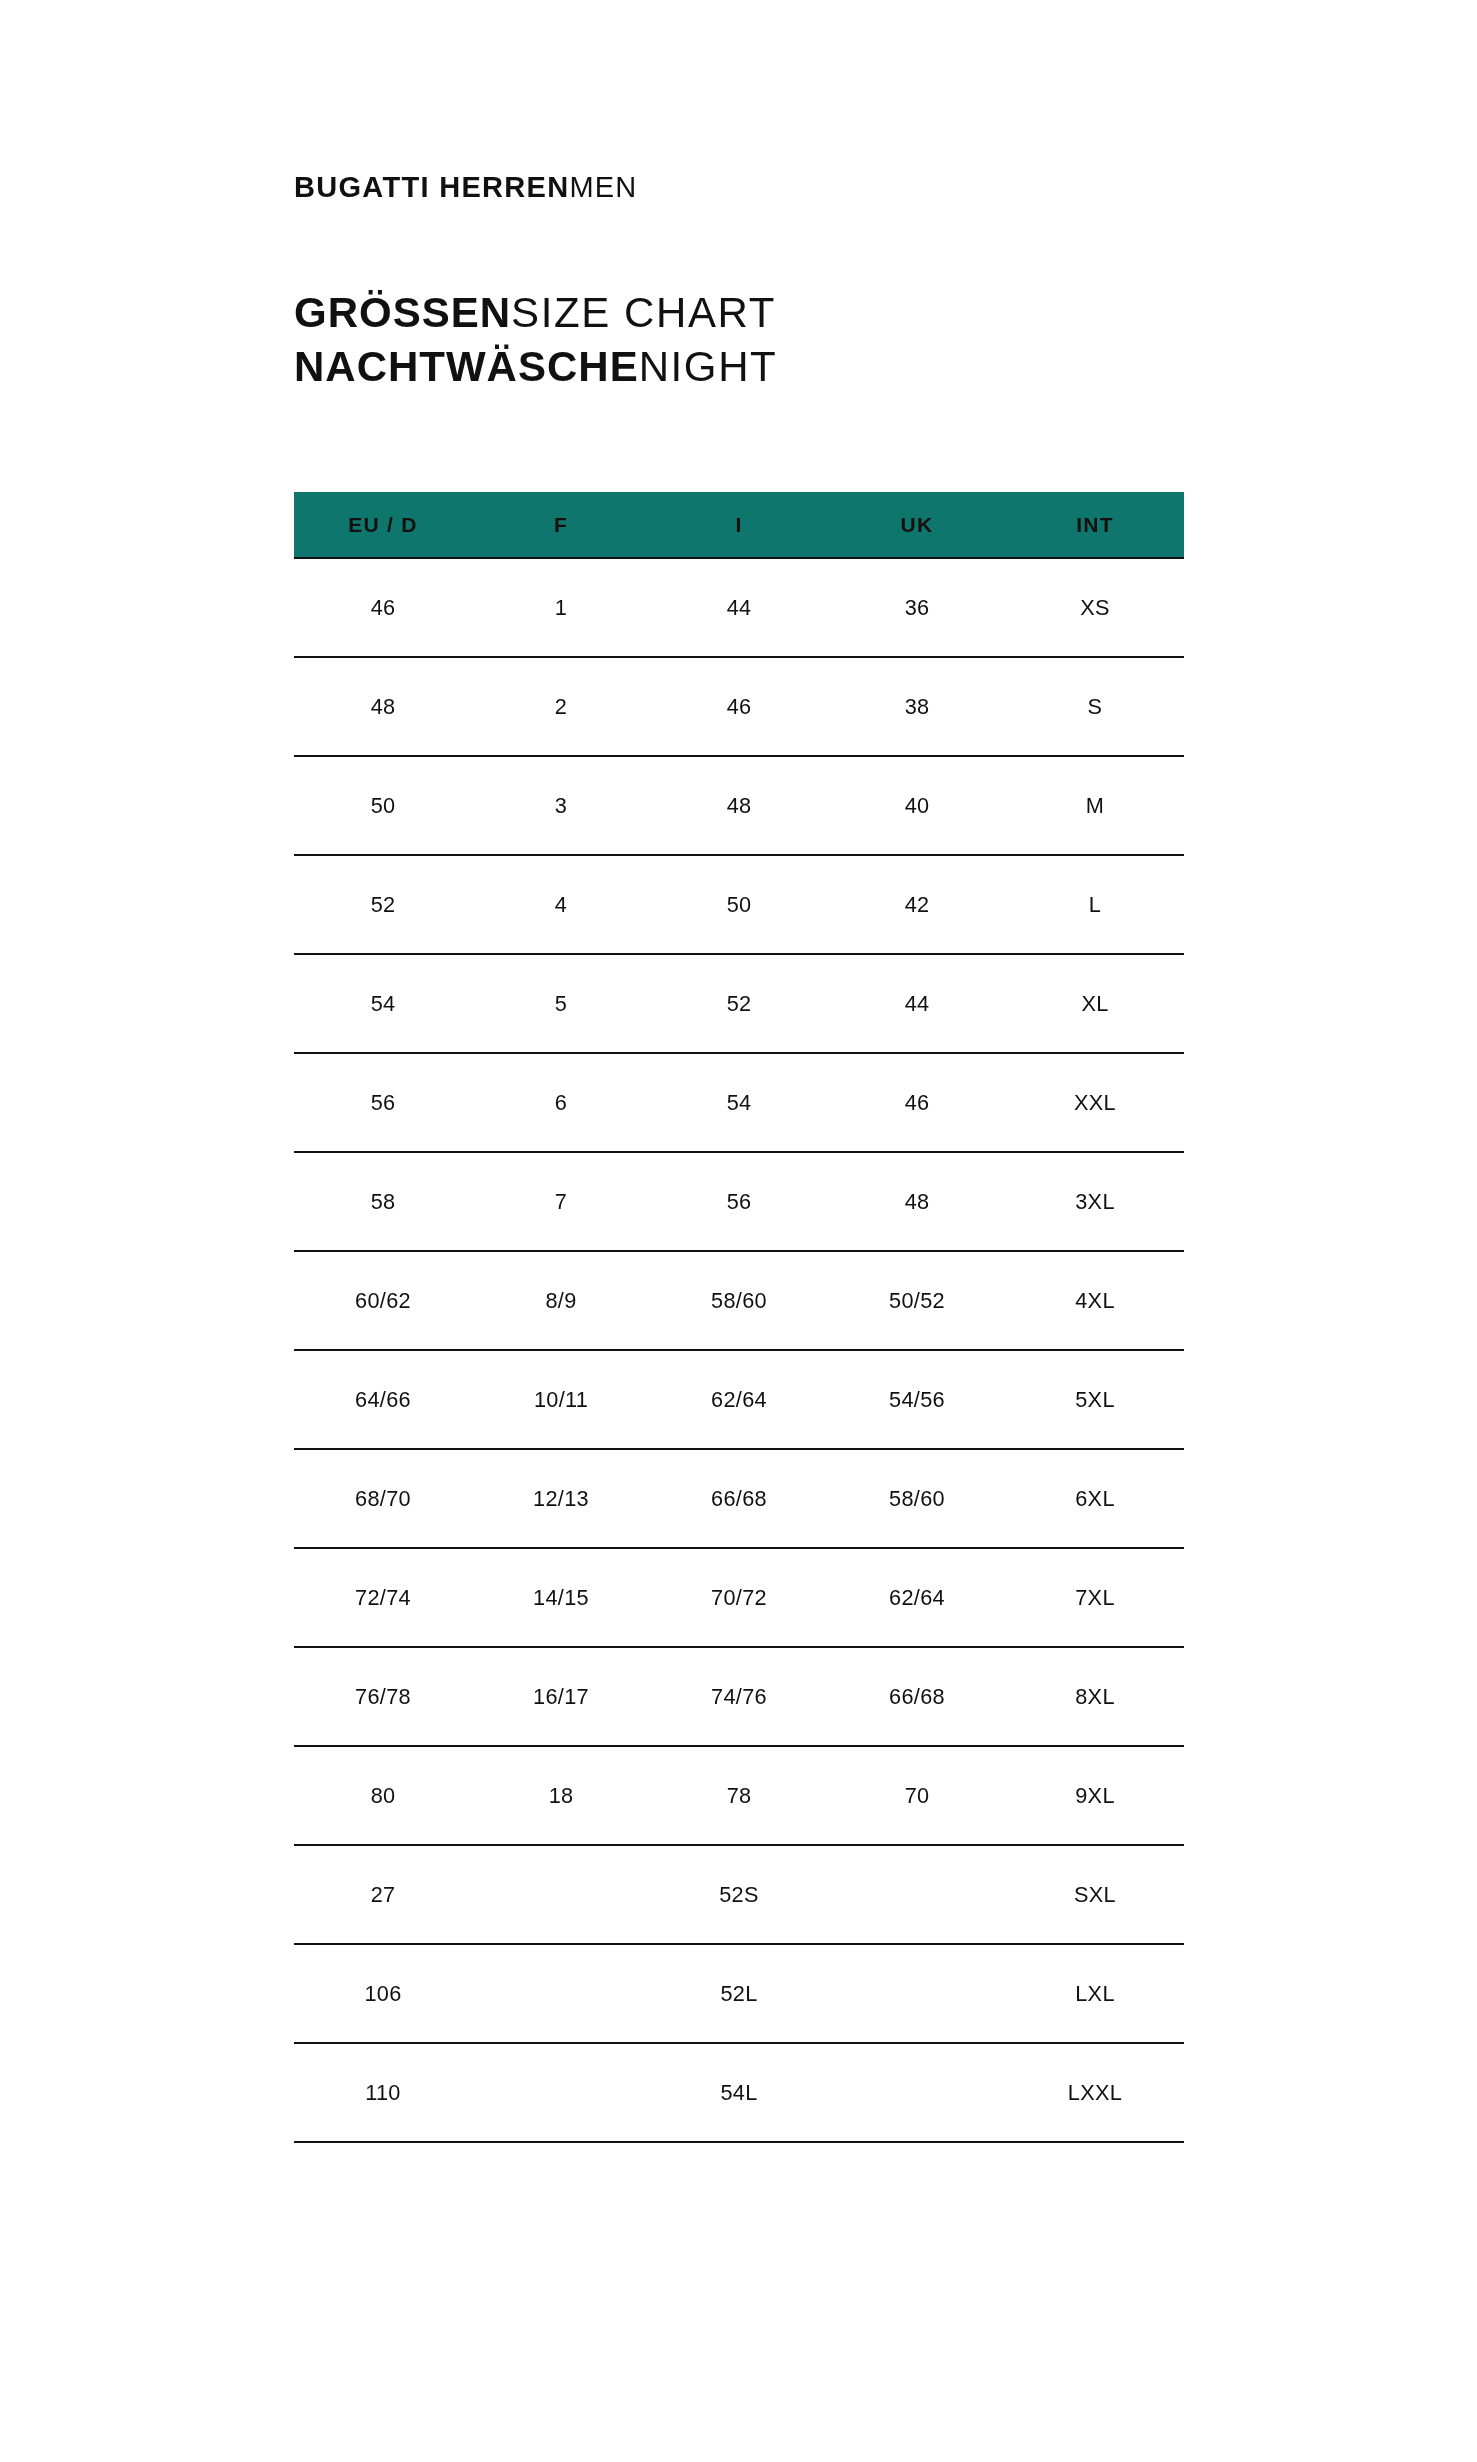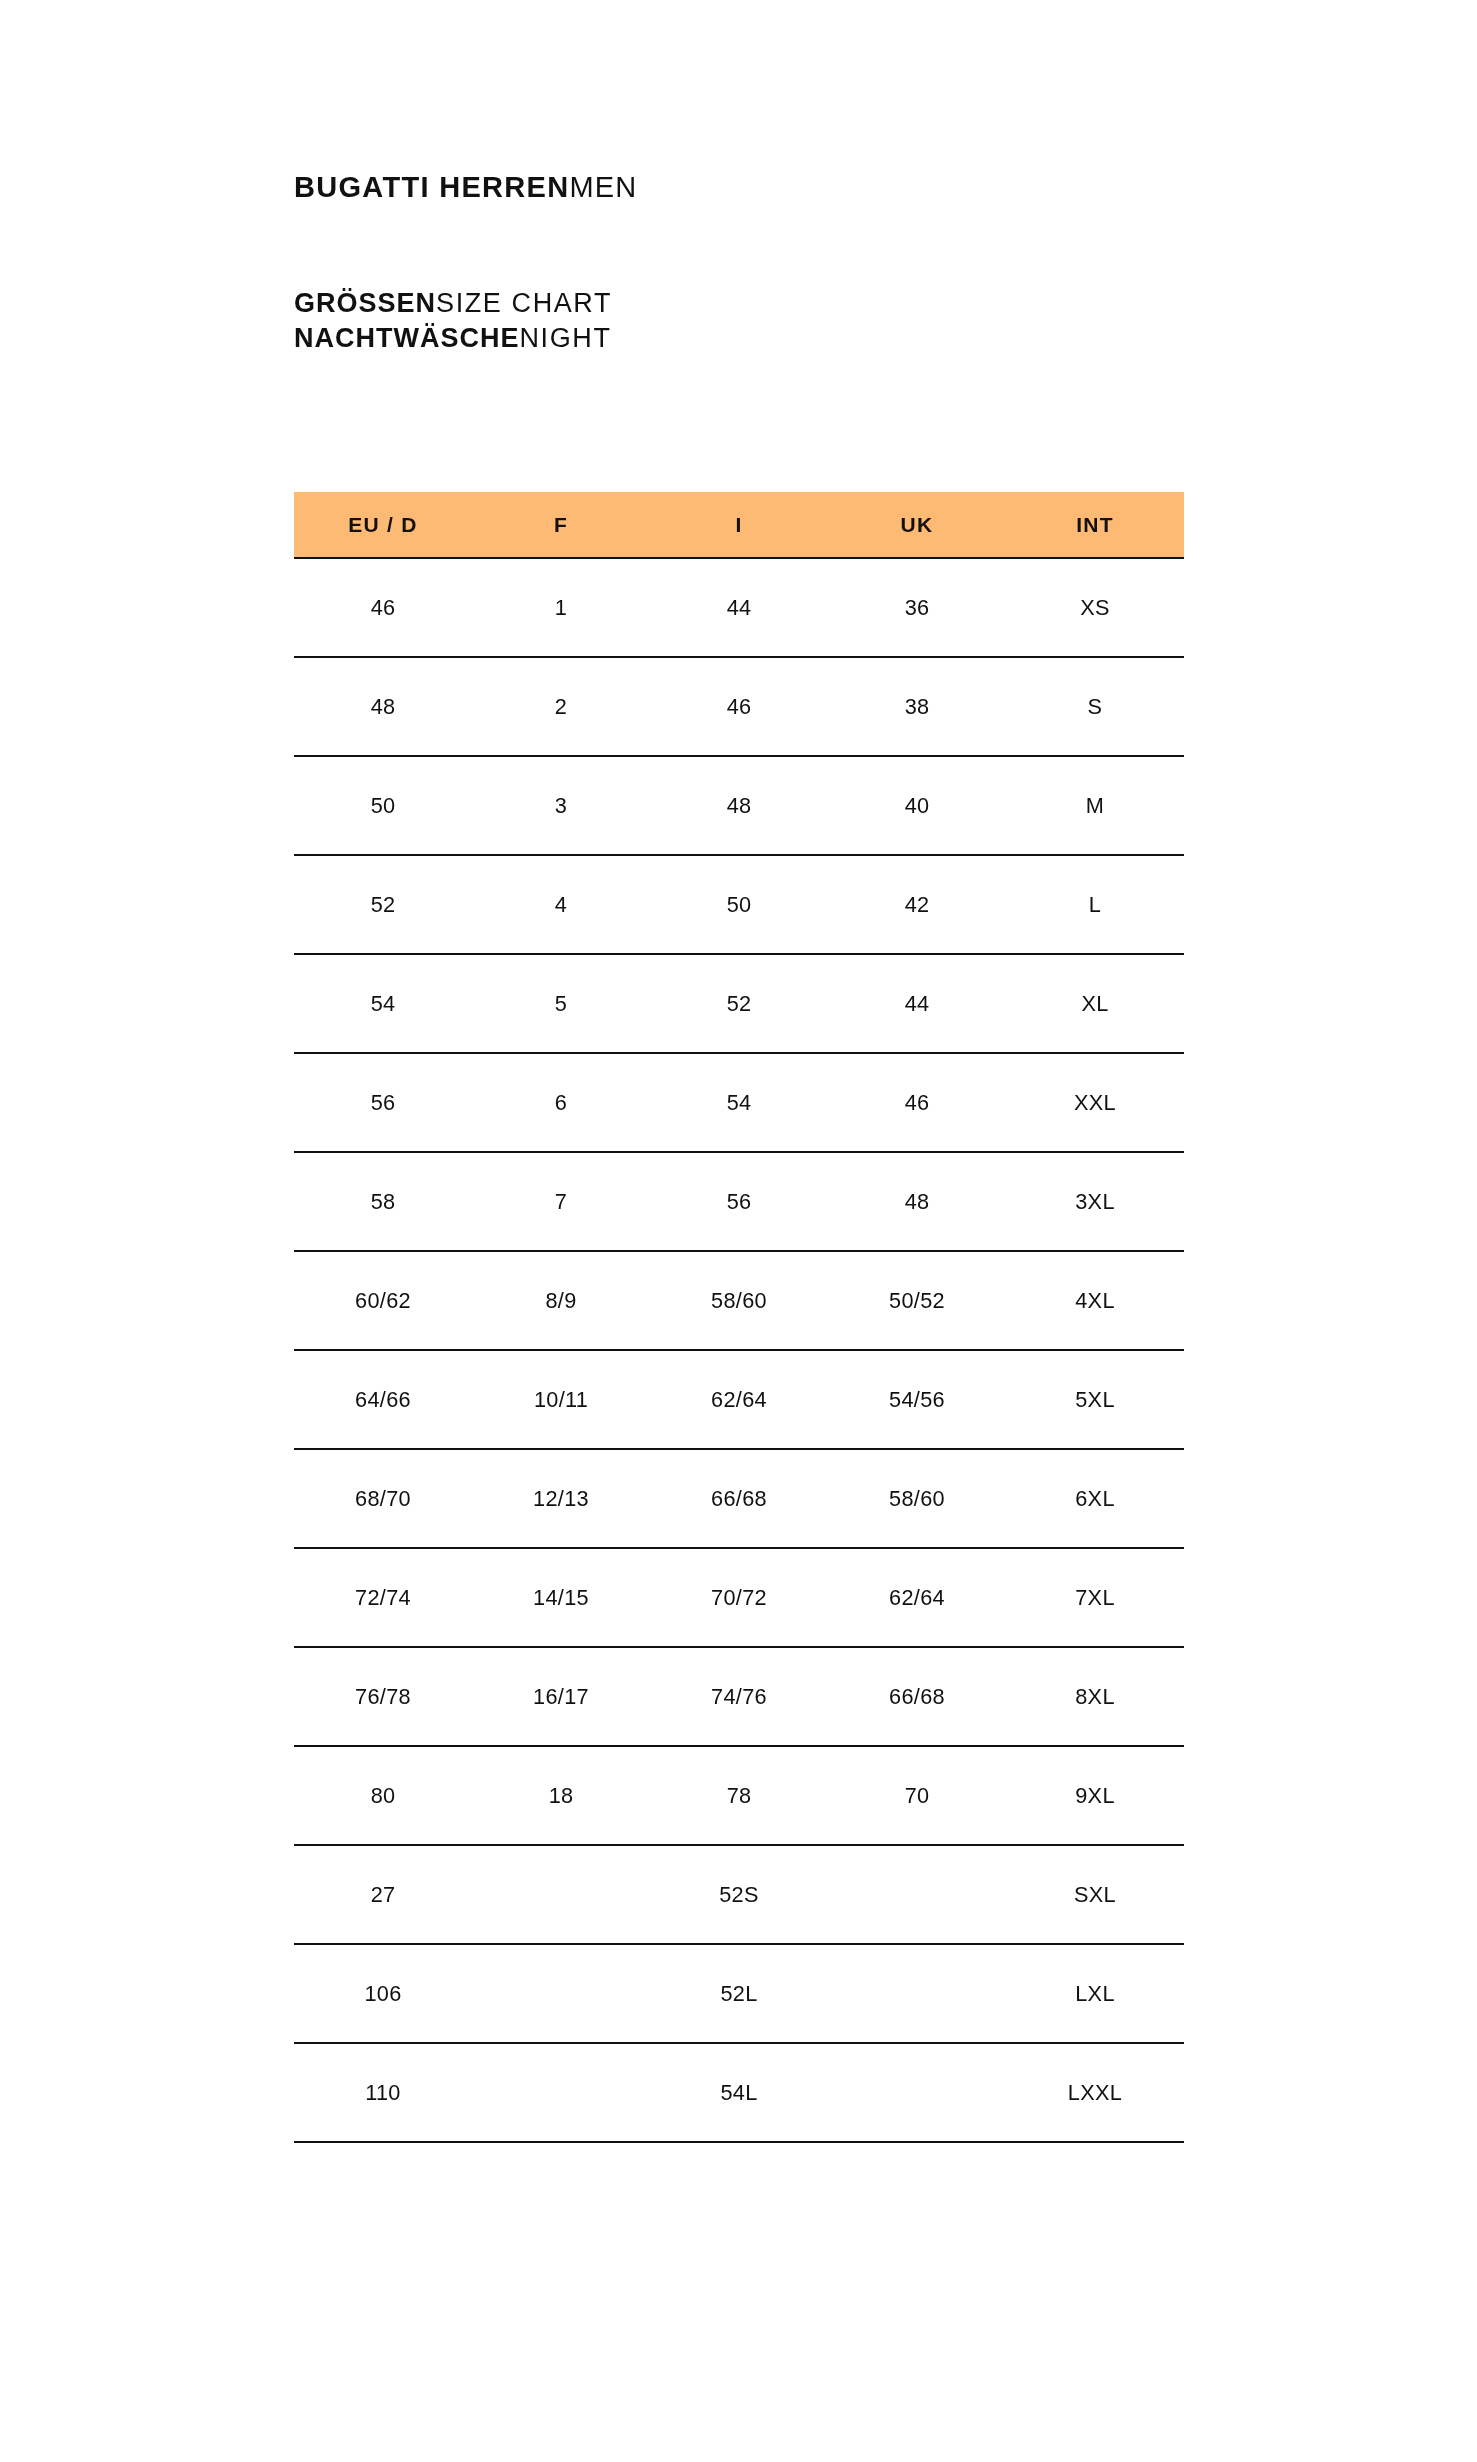--- a/index.html
+++ b/index.html
@@ -43,21 +43,21 @@
   }
 
   
   .title-block {
     position: absolute;
     left: 294px;
     top: 286px;
     white-space: nowrap;
   }
   .title-row {
-    font-size: 27px;
+    font-size: 42px;
     line-height: 1.28;
     letter-spacing: 0.7px;
     white-space: nowrap;
   }
   .title-strong {
     font-weight: 700;
     letter-spacing: 1px;
   }
   .title-regular {
     font-weight: 400;
@@ -72,21 +72,21 @@
     width: 889px;
   }
   table.size-table {
     width: 889px;
     border-collapse: collapse;
     table-layout: fixed;
   }
   table.size-table col { width: 178px; }
 
   table.size-table thead th {
-    background: #fdba74;
+    background: #0f766e;
     height: 65px;
     font-size: 21px;
     font-weight: 700;
     letter-spacing: 1.3px;
     color: #14100d;
     text-align: center;
     vertical-align: middle;
     padding: 0;
     border: none;
   }

